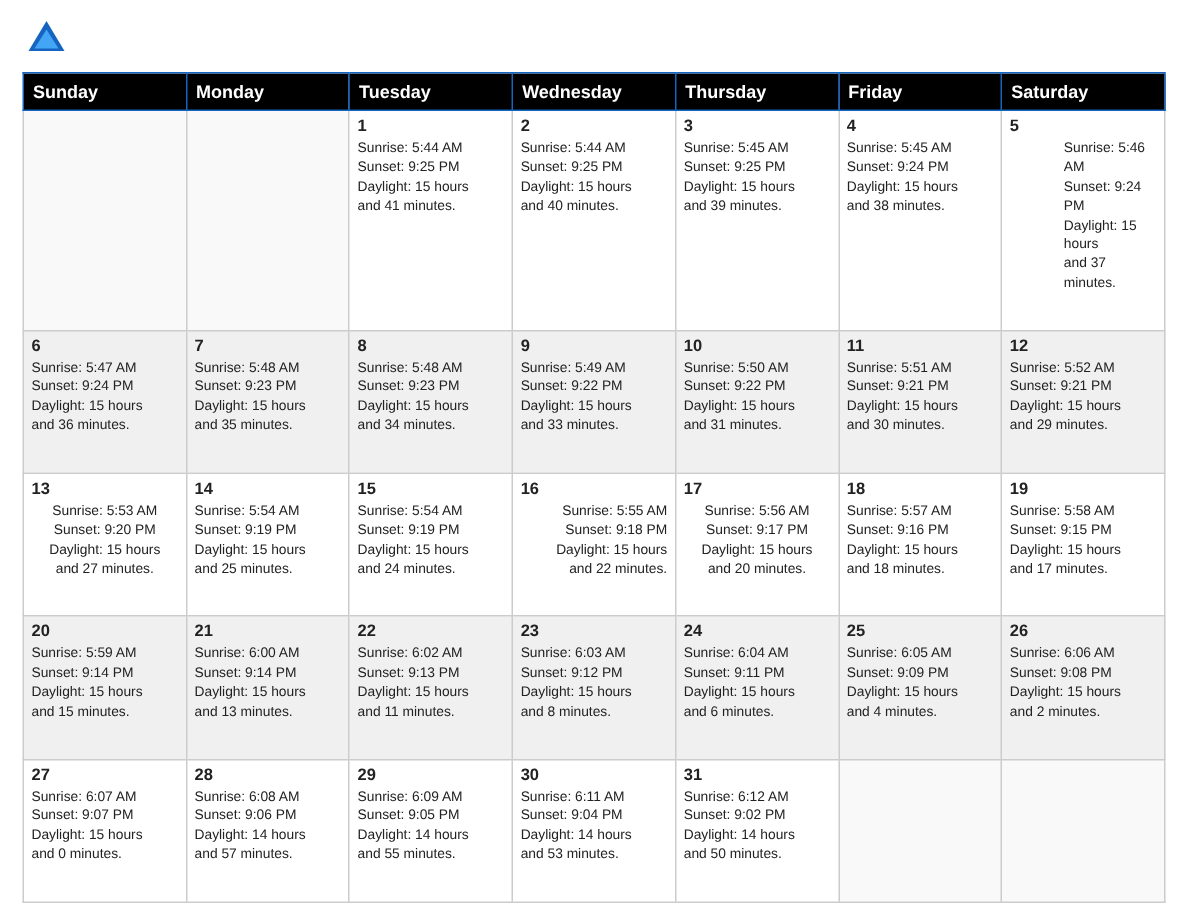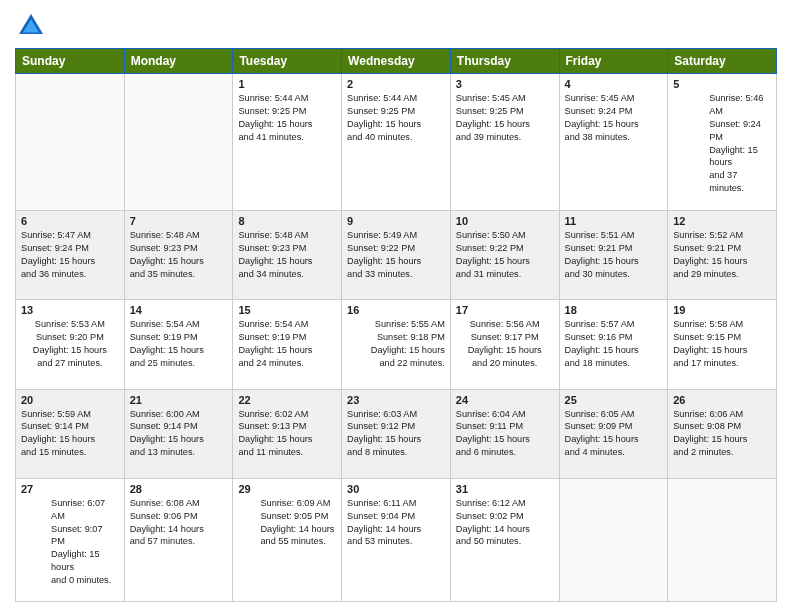--- a/index.html
+++ b/index.html
@@ -55,21 +55,21 @@
       color: #444;
     }
     .calendar {
       flex: 1;
       border: 1px solid #ccc;
       border-collapse: collapse;
       width: 100%;
       table-layout: fixed;
     }
     .calendar th {
-      background-color: #4d7c0f;
+      background-color: #000000;
       color: #fff;
       text-align: left;
       padding: 5px 6px;
       font-size: 12px;
       font-weight: bold;
       border: 1px solid #1565c0;
     }
     .calendar td {
       border: 1px solid #ccc;
       vertical-align: top;
@@ -318,35 +318,35 @@
             <span class="day-num">26</span>
             <div class="day-info" style="white-space: pre-line;">Sunrise: 6:06 AM
 Sunset: 9:08 PM
 Daylight: 15 hours
 and 2 minutes.</div>
           </td>
         </tr>
         <tr>
           <td>
             <span class="day-num">27</span>
-            <div class="day-info" style="white-space: pre-line; margin-left: 30px;">Sunrise: 6:07 AM
+            <div class="day-info" style="white-space: pre-line;">Sunrise: 6:07 AM
 Sunset: 9:07 PM
 Daylight: 15 hours
 and 0 minutes.</div>
           </td>
           <td>
             <span class="day-num">28</span>
             <div class="day-info" style="white-space: pre-line;">Sunrise: 6:08 AM
 Sunset: 9:06 PM
 Daylight: 14 hours
 and 57 minutes.</div>
           </td>
           <td>
             <span class="day-num">29</span>
-            <div class="day-info" style="white-space: pre-line; margin-left: 22px;">Sunrise: 6:09 AM
+            <div class="day-info" style="white-space: pre-line;">Sunrise: 6:09 AM
 Sunset: 9:05 PM
 Daylight: 14 hours
 and 55 minutes.</div>
           </td>
           <td>
             <span class="day-num">30</span>
             <div class="day-info" style="white-space: pre-line;">Sunrise: 6:11 AM
 Sunset: 9:04 PM
 Daylight: 14 hours
 and 53 minutes.</div>

